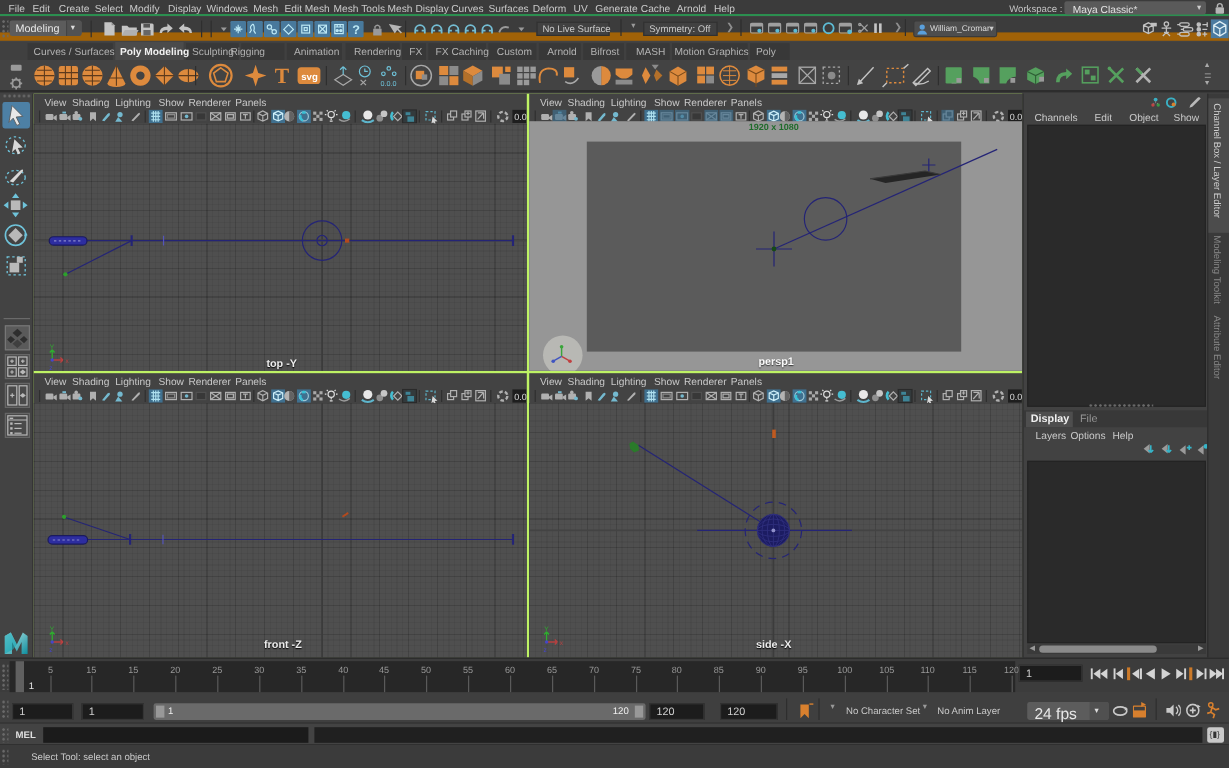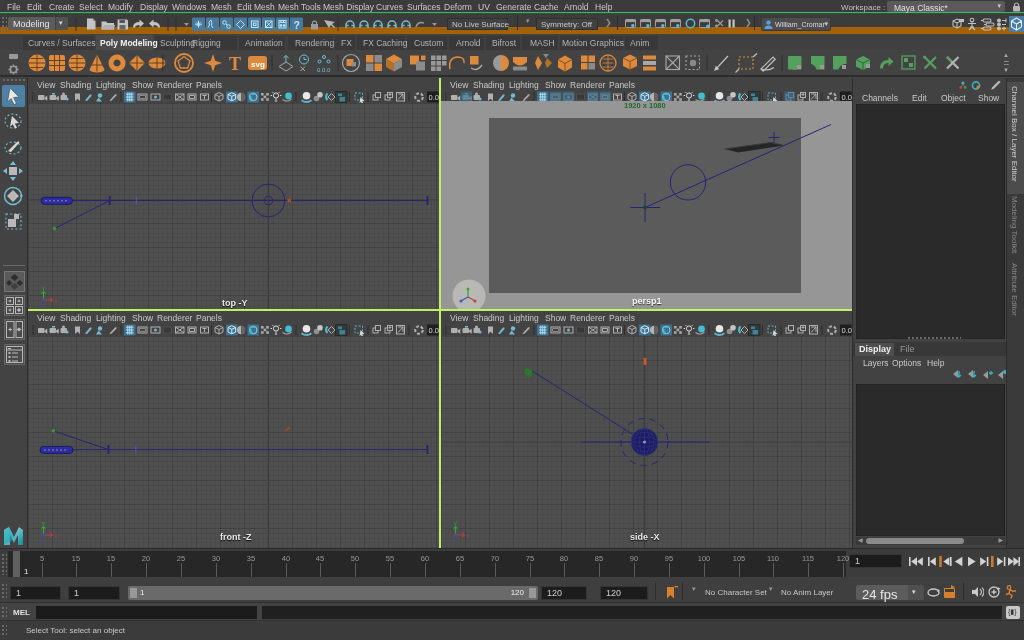--- a/index.html
+++ b/index.html
@@ -236,21 +236,21 @@
   <span class="a tabtxt" style="left:192px;top:3px">Rigging</span>
   <span class="a tabtxt" style="left:245px;top:3px">Animation</span>
   <span class="a tabtxt" style="left:295px;top:3px">Rendering</span>
   <span class="a tabtxt" style="left:341px;top:3px">FX</span>
   <span class="a tabtxt" style="left:363px;top:3px">FX Caching</span>
   <span class="a tabtxt" style="left:414px;top:3px">Custom</span>
   <span class="a tabtxt" style="left:456px;top:3px">Arnold</span>
   <span class="a tabtxt" style="left:492px;top:3px">Bifrost</span>
   <span class="a tabtxt" style="left:530px;top:3px">MASH</span>
   <span class="a tabtxt" style="left:562px;top:3px">Motion Graphics</span>
-  <span class="a tabtxt" style="left:630px;top:3px">Anim</span>
+  <span class="a tabtxt" style="left:630px;top:3px">Poly</span>
 </div>
 
 <div class="a" id="shelf" style="left:0;top:50px;width:1024px;height:27px;background:#434343;border-bottom:2px solid #2d2d2d">
   <div class="a" style="left:9px;top:4px;width:9px;height:5px;background:#9a9a9a;border-radius:1px"></div>
   <svg class="a" style="left:8px;top:14px" width="11" height="11" viewBox="0 0 11 11">
       <circle cx="5.5" cy="5.5" r="3.2" fill="none" stroke="#9a9a9a" stroke-width="1.6"></circle>
       <g stroke="#9a9a9a" stroke-width="1.4">
         <path d="M5.5 0.5 v2 M5.5 8.5 v2 M0.5 5.5 h2 M8.5 5.5 h2 M2 2 l1.4 1.4 M9 2 l-1.4 1.4 M2 9 l1.4 -1.4 M9 9 l-1.4 -1.4"></path>
       </g>
     </svg>

